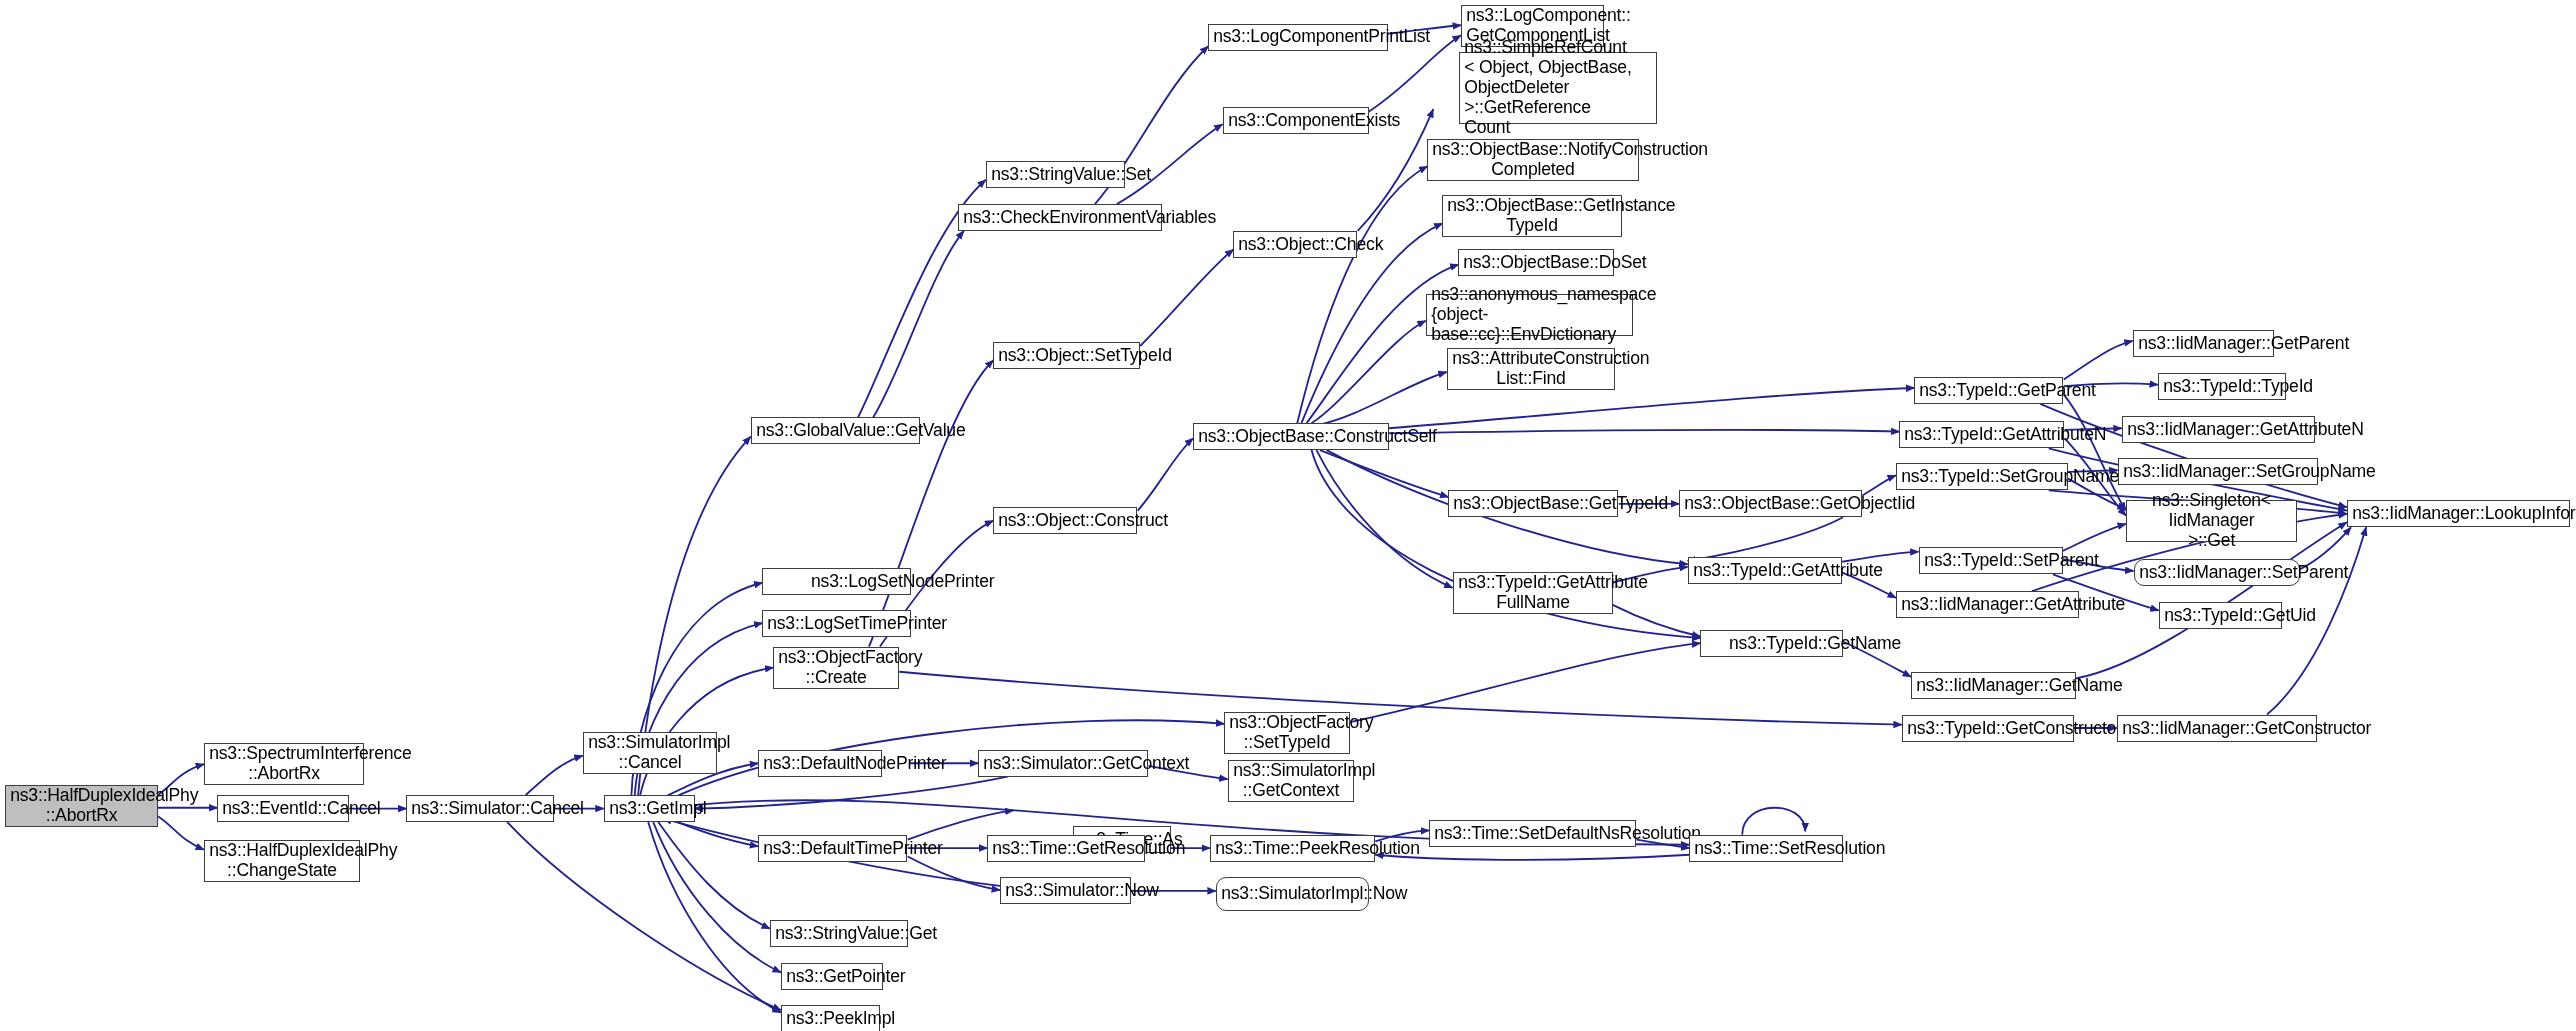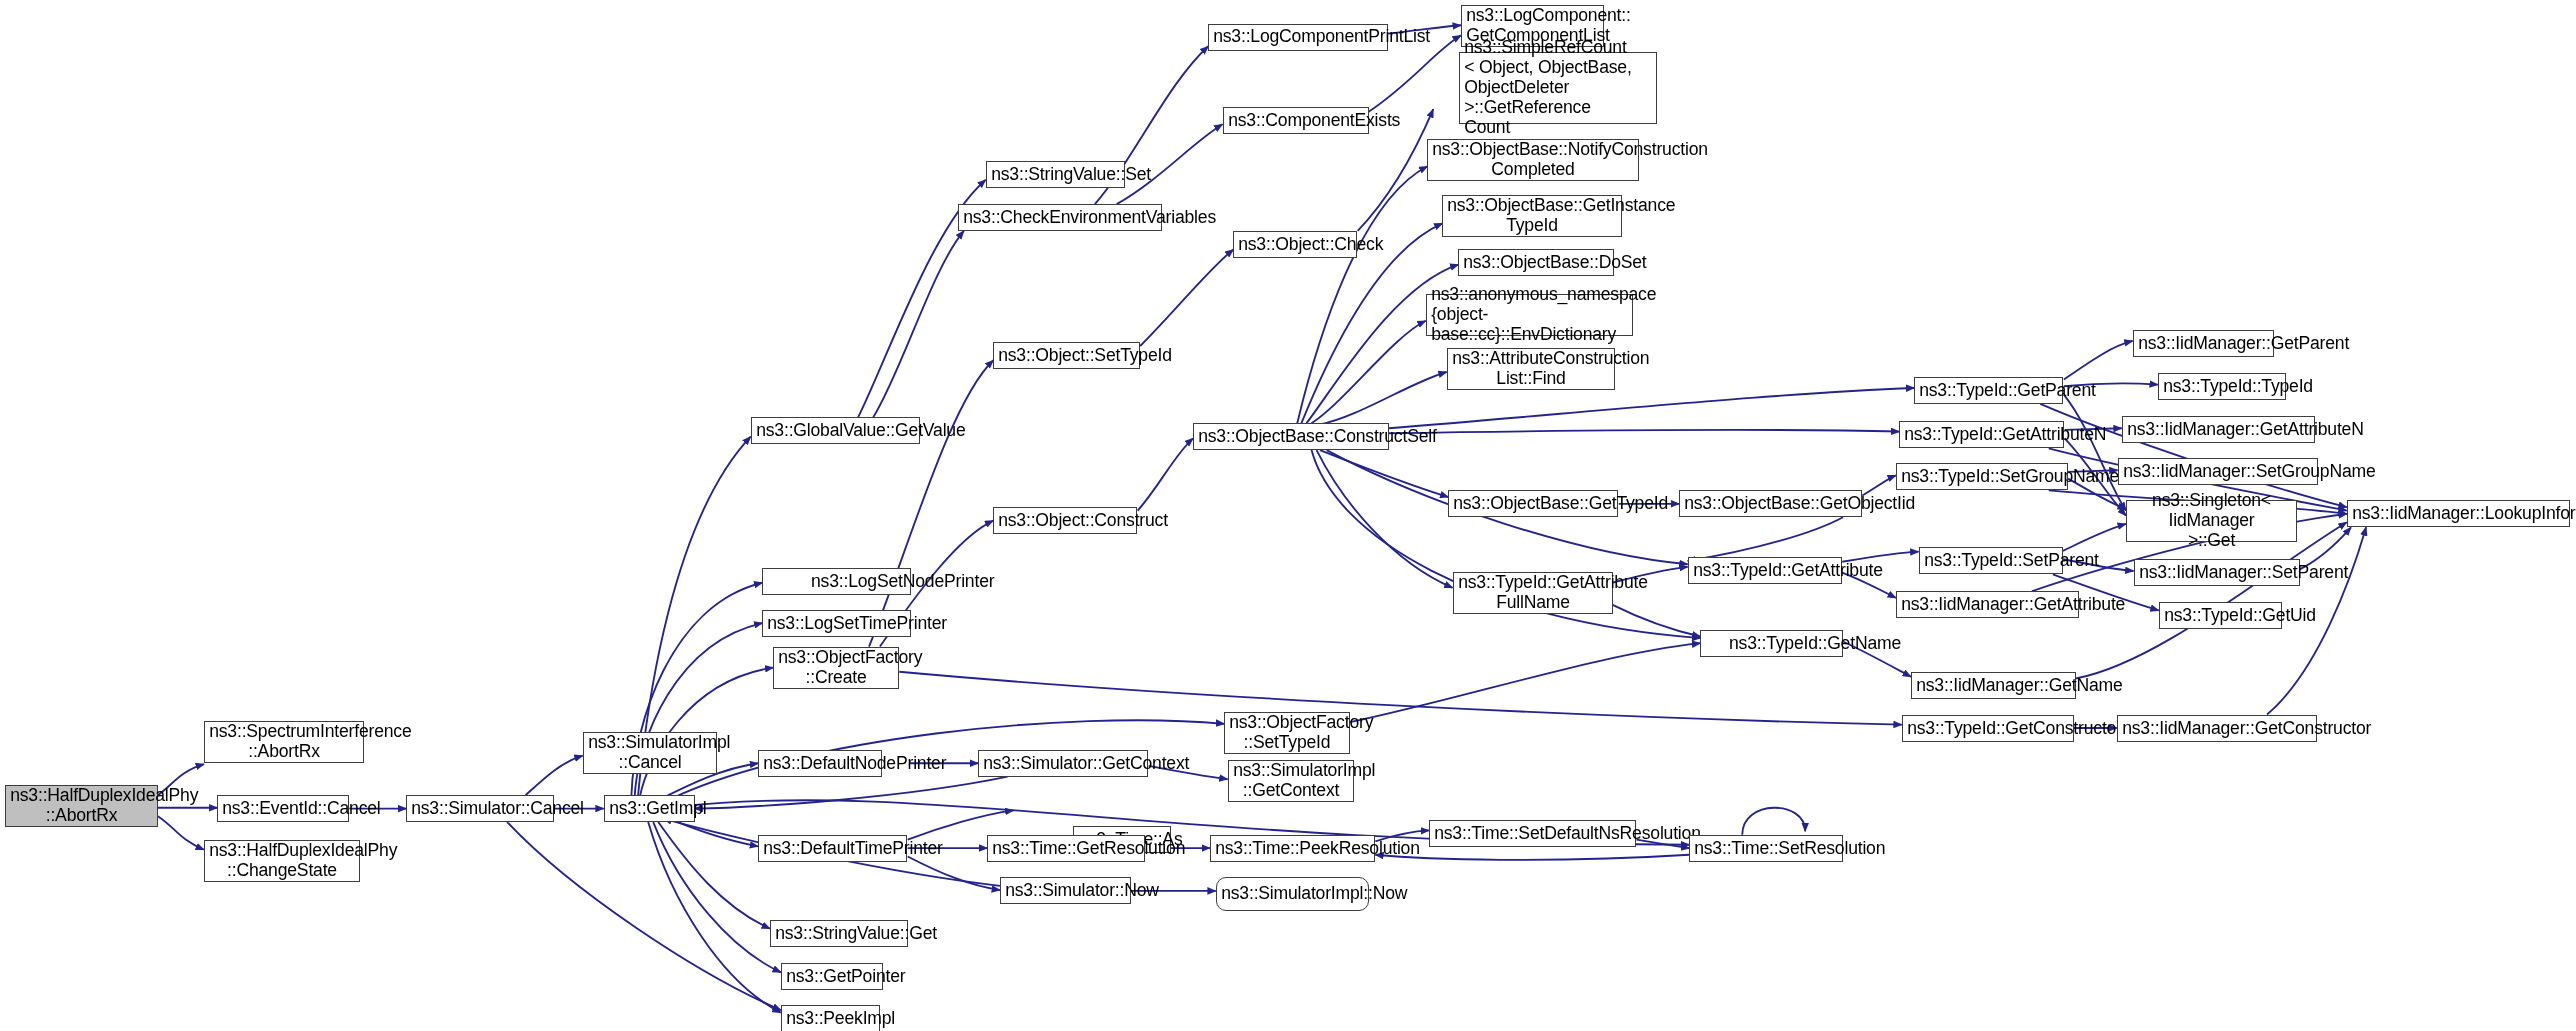--- a/index.html
+++ b/index.html
@@ -185,21 +185,21 @@
 
       <path d="M1347,1061 L1448,1061"></path>
 
       <path d="M1191,1055 C1060,1040 880,1000 790,975"></path>
     </g>
   </svg>
 
   <div id="node-layer">
       <div class="node root" style="left: 5px; top: 785px; width: 153px; height: 42px;"><span>ns3::HalfDuplexIdealPhy
 ::AbortRx</span></div>
-      <div class="node" style="left: 204px; top: 721px; width: 160px; height: 42px; align-items: center;"><span>ns3::SpectrumInterference
+      <div class="node" style="left: 204px; top: 743px; width: 160px; height: 42px; align-items: center;"><span>ns3::SpectrumInterference
 ::AbortRx</span></div>
       <div class="node" style="left: 217px; top: 795px; width: 132px; height: 27px;"><span>ns3::EventId::Cancel</span></div>
       <div class="node" style="left: 204px; top: 840px; width: 156px; height: 42px;"><span>ns3::HalfDuplexIdealPhy
 ::ChangeState</span></div>
       <div class="node" style="left: 406px; top: 795px; width: 148px; height: 27px;"><span>ns3::Simulator::Cancel</span></div>
       <div class="node" style="left: 604px; top: 795px; width: 91px; height: 27px;"><span>ns3::GetImpl</span></div>
       <div class="node" style="left: 583px; top: 732px; width: 134px; height: 42px;"><span>ns3::SimulatorImpl
 ::Cancel</span></div>
       <div class="node" style="left: 751px; top: 417px; width: 169px; height: 27px;"><span>ns3::GlobalValue::GetValue</span></div>
       <div class="node" style="left: 762px; top: 568px; width: 149px; height: 27px; padding-left: 48px;"><span>ns3::LogSetNodePrinter</span></div>
@@ -256,21 +256,21 @@
       <div class="node" style="left: 1919px; top: 547px; width: 144px; height: 27px;"><span>ns3::TypeId::SetParent</span></div>
       <div class="node" style="left: 1896px; top: 591px; width: 183px; height: 27px;"><span>ns3::IidManager::GetAttribute</span></div>
       <div class="node" style="left: 1911px; top: 672px; width: 165px; height: 27px;"><span>ns3::IidManager::GetName</span></div>
       <div class="node" style="left: 1902px; top: 715px; width: 172px; height: 27px;"><span>ns3::TypeId::GetConstructor</span></div>
       <div class="node" style="left: 2133px; top: 330px; width: 141px; height: 27px;"><span>ns3::IidManager::GetParent</span></div>
       <div class="node" style="left: 2158px; top: 373px; width: 128px; height: 27px;"><span>ns3::TypeId::TypeId</span></div>
       <div class="node" style="left: 2122px; top: 416px; width: 193px; height: 27px;"><span>ns3::IidManager::GetAttributeN</span></div>
       <div class="node" style="left: 2118px; top: 458px; width: 200px; height: 27px;"><span>ns3::IidManager::SetGroupName</span></div>
       <div class="node" style="left: 2126px; top: 500px; width: 171px; height: 42px;"><span>ns3::Singleton&lt; IidManager
 &gt;::Get</span></div>
-      <div class="node" style="left: 2134px; top: 559px; width: 166px; height: 27px;"><span>ns3::IidManager::SetParent</span></div>
+      <div class="node" style="left: 2134px; top: 559px; width: 166px; height: 27px; border-radius: 10px;"><span>ns3::IidManager::SetParent</span></div>
       <div class="node" style="left: 2159px; top: 602px; width: 123px; height: 27px;"><span>ns3::TypeId::GetUid</span></div>
       <div class="node" style="left: 2117px; top: 715px; width: 200px; height: 27px;"><span>ns3::IidManager::GetConstructor</span></div>
       <div class="node" style="left: 2347px; top: 500px; width: 223px; height: 27px;"><span>ns3::IidManager::LookupInformation</span></div>
       <div class="node" style="left: 1429px; top: 820px; width: 207px; height: 27px;"><span>ns3::Time::SetDefaultNsResolution</span></div>
       <div class="node" style="left: 1689px; top: 835px; width: 154px; height: 27px;"><span>ns3::Time::SetResolution</span></div>
     </div>
 </div>
 
 
 </body></html>

